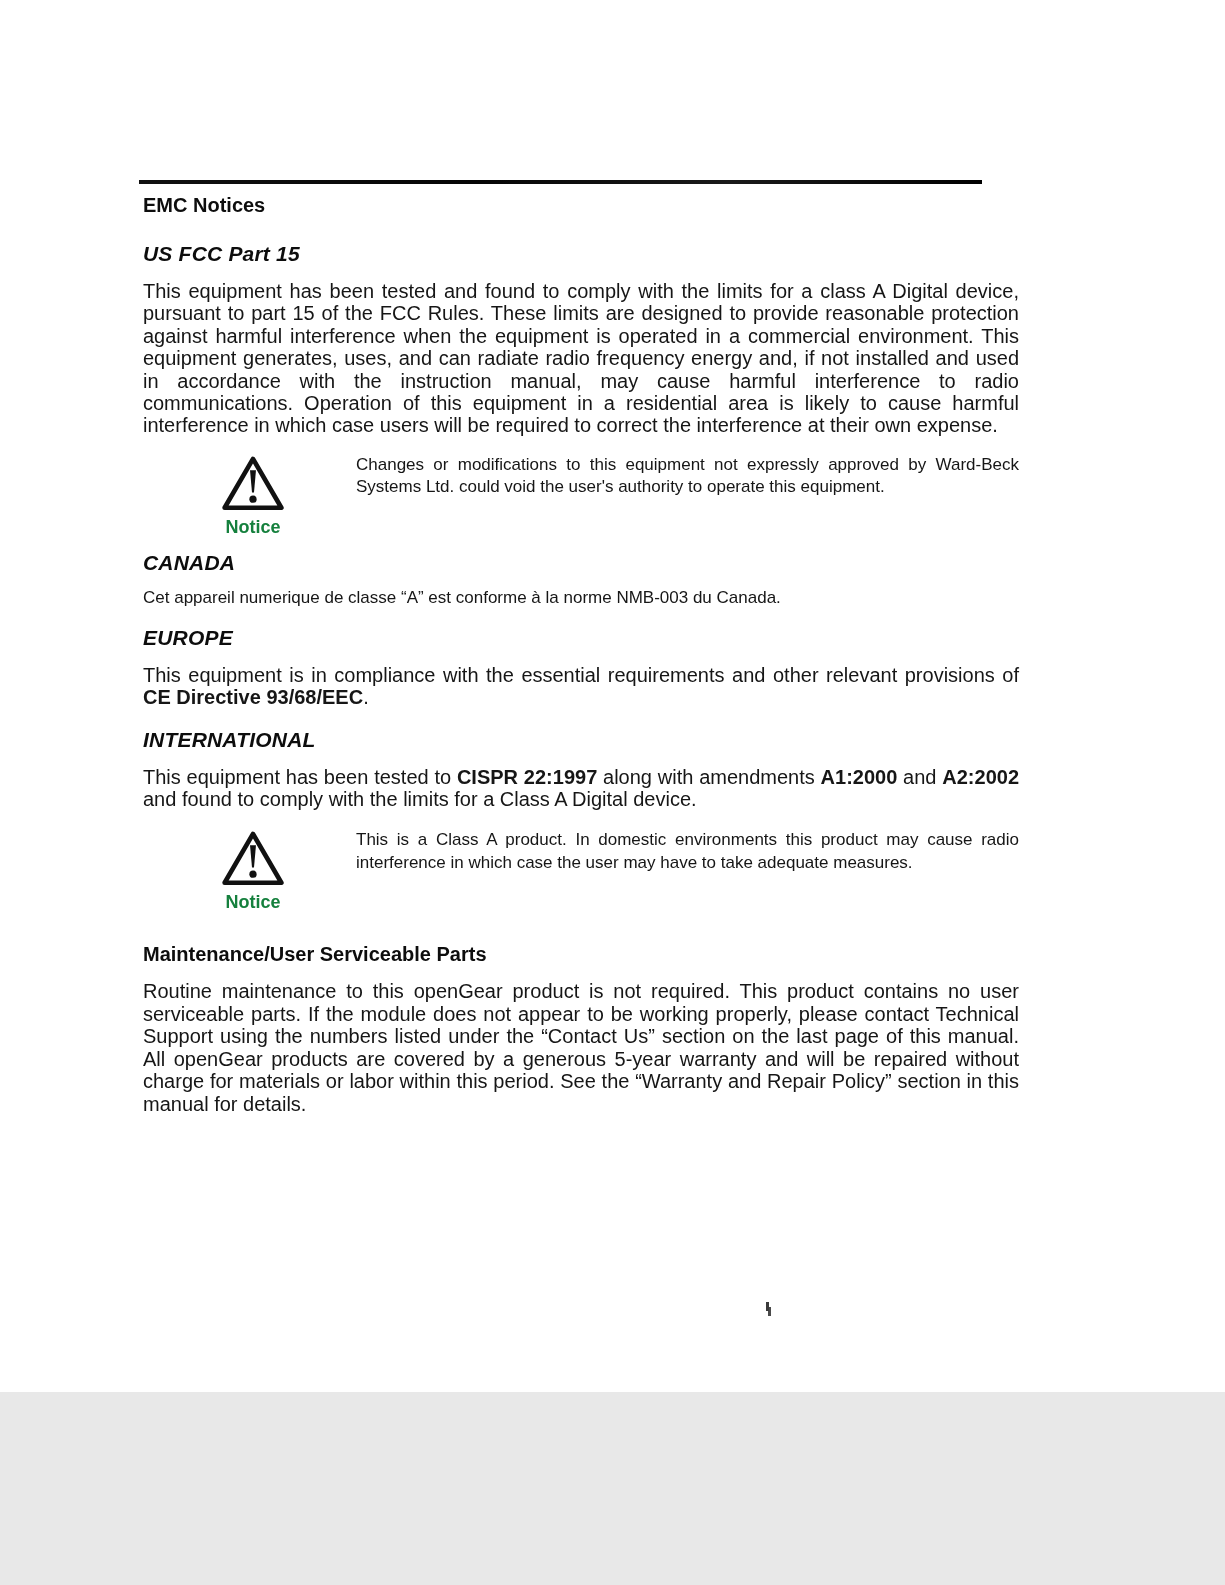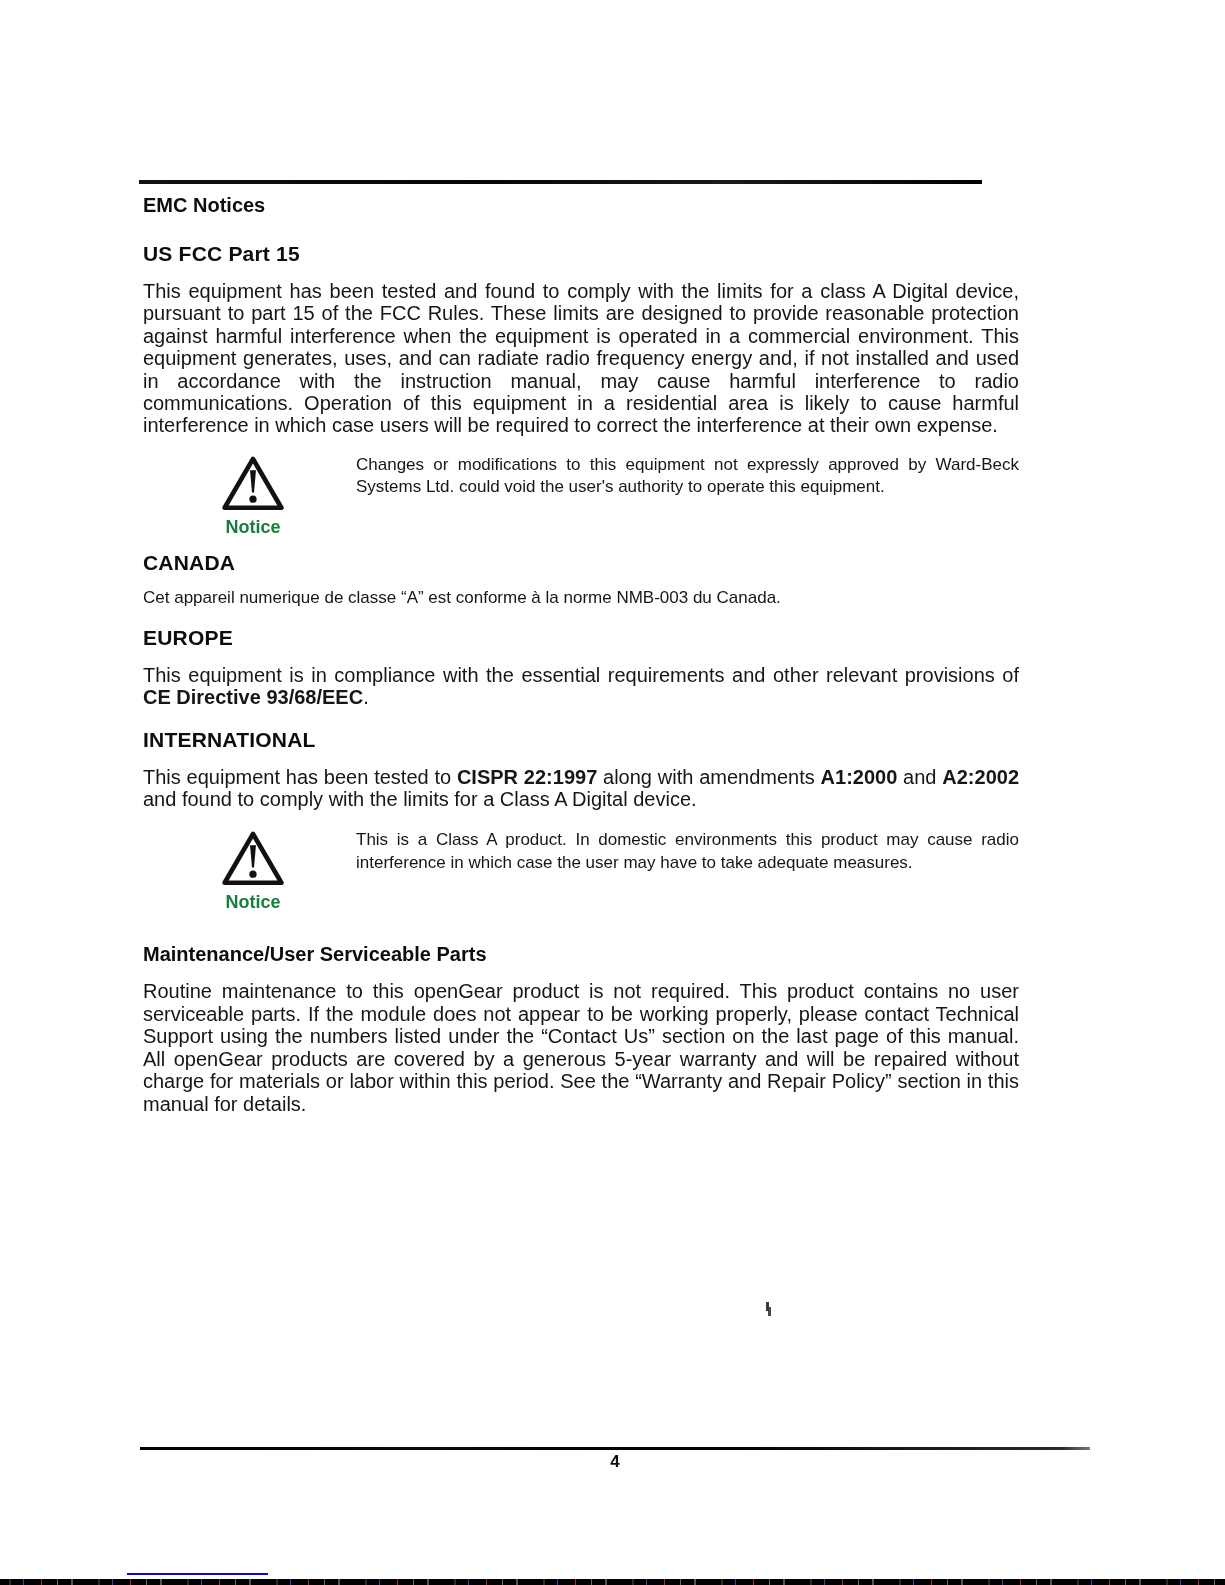--- a/index.html
+++ b/index.html
@@ -1,18 +1,18 @@
 <!DOCTYPE html>
 <html><head>
 <meta charset="utf-8">
 <style>
   html,body { margin:0; padding:0; background:#e8e8e8; }
   .page {
     position:relative;
-    width:1225px; height:1585px;
+    width:1225px; height:1392px;
     background:#ffffff;
     margin:0 auto;
     font-family:"Liberation Sans", sans-serif;
     color:#161616;
     overflow:hidden;
   }
   .content {
     position:absolute;
     left:143px; top:168px;
     width:876px;
@@ -21,21 +21,21 @@
     width:843px; height:4px;
     margin:12px 0 0 -4px;
     background:linear-gradient(90deg,#111 0%, #050505 40%, #1a1a1a 70%, #000 100%);
   }
   h1.doc-title {
     margin:10px 0 0 0;
     font-size:20px; font-weight:bold; color:#0d0d0d;
   }
   h2.sec {
     margin:25px 0 0 0;
-    font-size:21px; font-weight:bold; color:#0d0d0d;
+    font-size:21px; font-weight:bold; font-style:italic; color:#0d0d0d;
     letter-spacing:0.2px;
   }
   h2.sec-plain {
     margin:30px 0 0 0;
     font-size:20px; font-weight:bold; font-style:normal; color:#0d0d0d;
   }
   p.body {
     margin:14px 0 0 0;
     font-size:20px; line-height:22.4px;
     text-align:justify;

